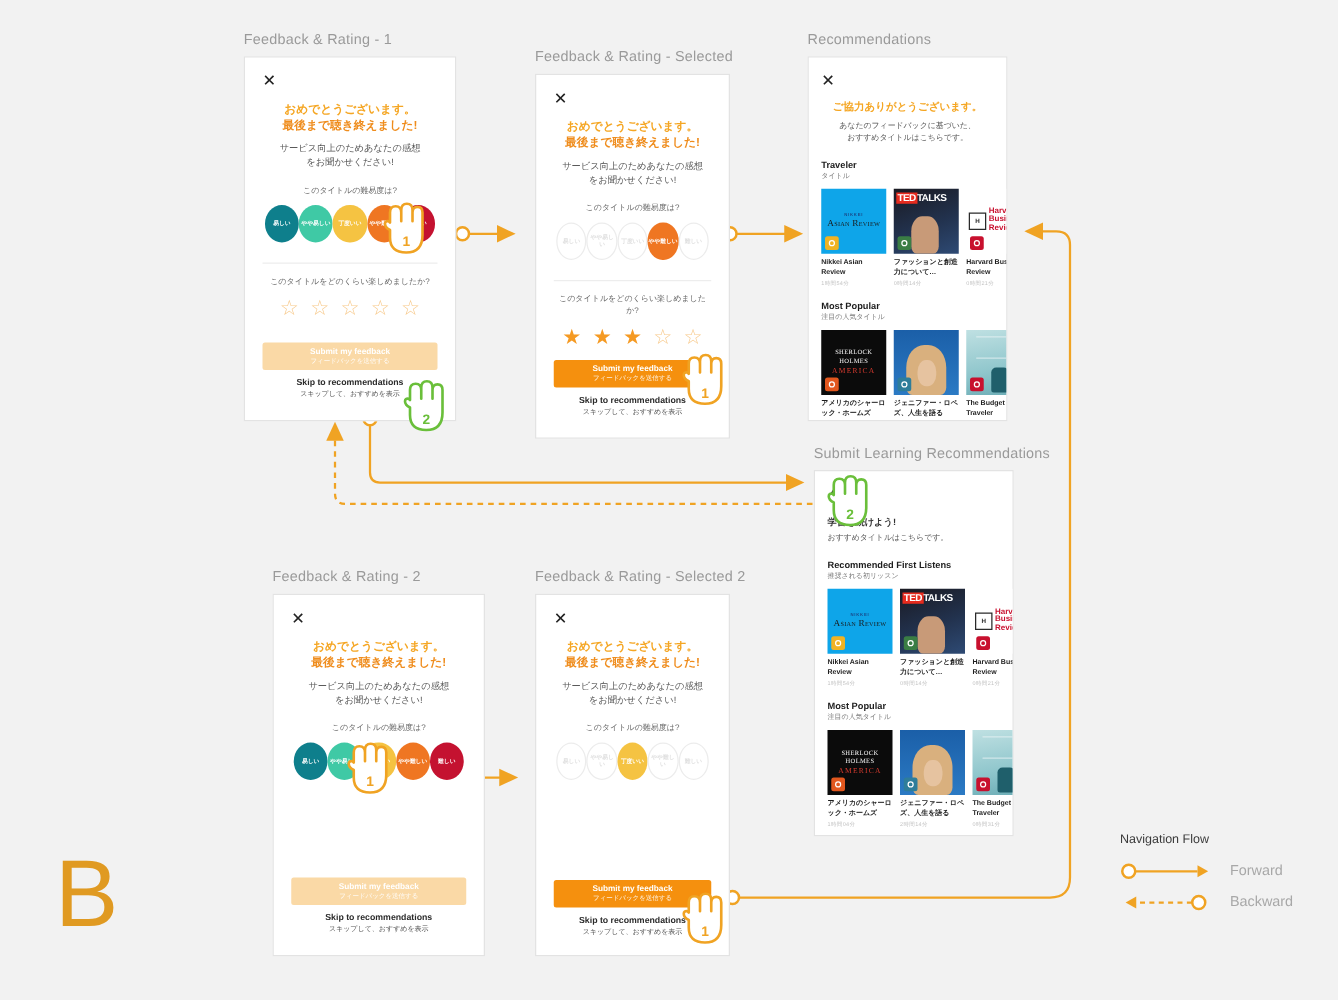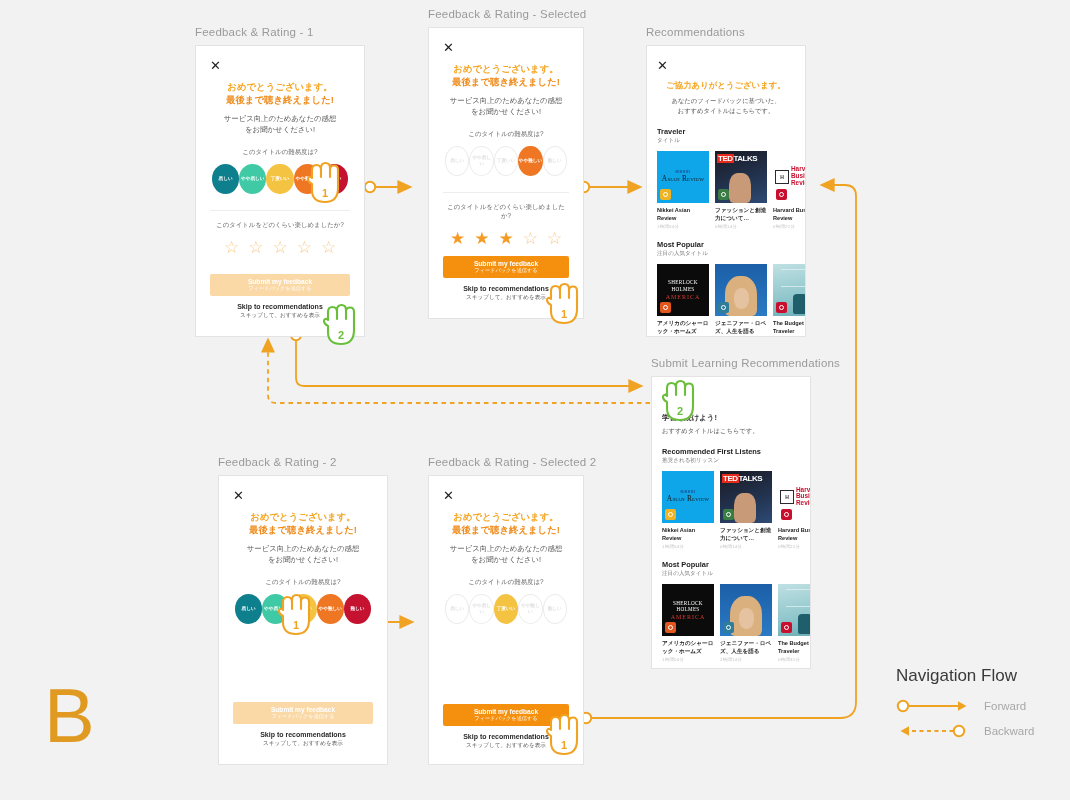--- a/index.html
+++ b/index.html
@@ -138,21 +138,21 @@
                    background: #1f5f6b; border-radius: 4px 4px 2px 2px; }
   .th-budget .bl { position: absolute; top: 5px; left: 8px; right: 8px; height: 18px;
                    border-top: 1.2px solid #e8f4f5; border-bottom: 1.2px solid #e8f4f5; opacity: .7; }
 
   
   .hand { position: absolute; z-index: 6; }
   .hand svg { display: block; overflow: visible; }
 
   
   .legend { position: absolute; z-index: 3; }
-  .legend h4 { font-size: 17px; color: #3a3a3a; font-weight: normal; margin-bottom: 13px; }
+  .legend h4 { font-size: 10px; color: #3a3a3a; font-weight: normal; margin-bottom: 13px; }
   .legend-row { display: flex; align-items: center; margin-bottom: 11px; }
   .legend-row span { font-size: 11.5px; color: #a8a8a8; margin-left: 10px; }
 
   .big-b {
     position: absolute; left: 44px; top: 678px; z-index: 3;
     font-size: 76px; color: #e09a22; font-family: "Liberation Sans", sans-serif;
     font-weight: normal; line-height: 1;
   }
 </style>
 </head>
@@ -238,21 +238,21 @@
           </div>
           <div class="skip">
             <div class="en">Skip to recommendations</div>
             <div class="jp">スキップして、おすすめを表示</div>
           </div>
         </div>
       </div>
     </div>
   </div>
 
-  <div class="frame" style="left:428px; top:8px;">
+  <div class="frame" style="left:428px; top:40px;">
     <div class="frame-caption">Feedback &amp; Rating - Selected</div>
     <div class="screen" style="width:156px; height:292px;">
       <div class="screen-inner">
         <div class="close-x">✕</div>
         <div class="congrats">
           <div>おめでとうございます。</div>
           <div class="l2">最後まで聴き終えました!</div>
         </div>
         <div class="subtext">
           <div>サービス向上のためあなたの感想</div>

